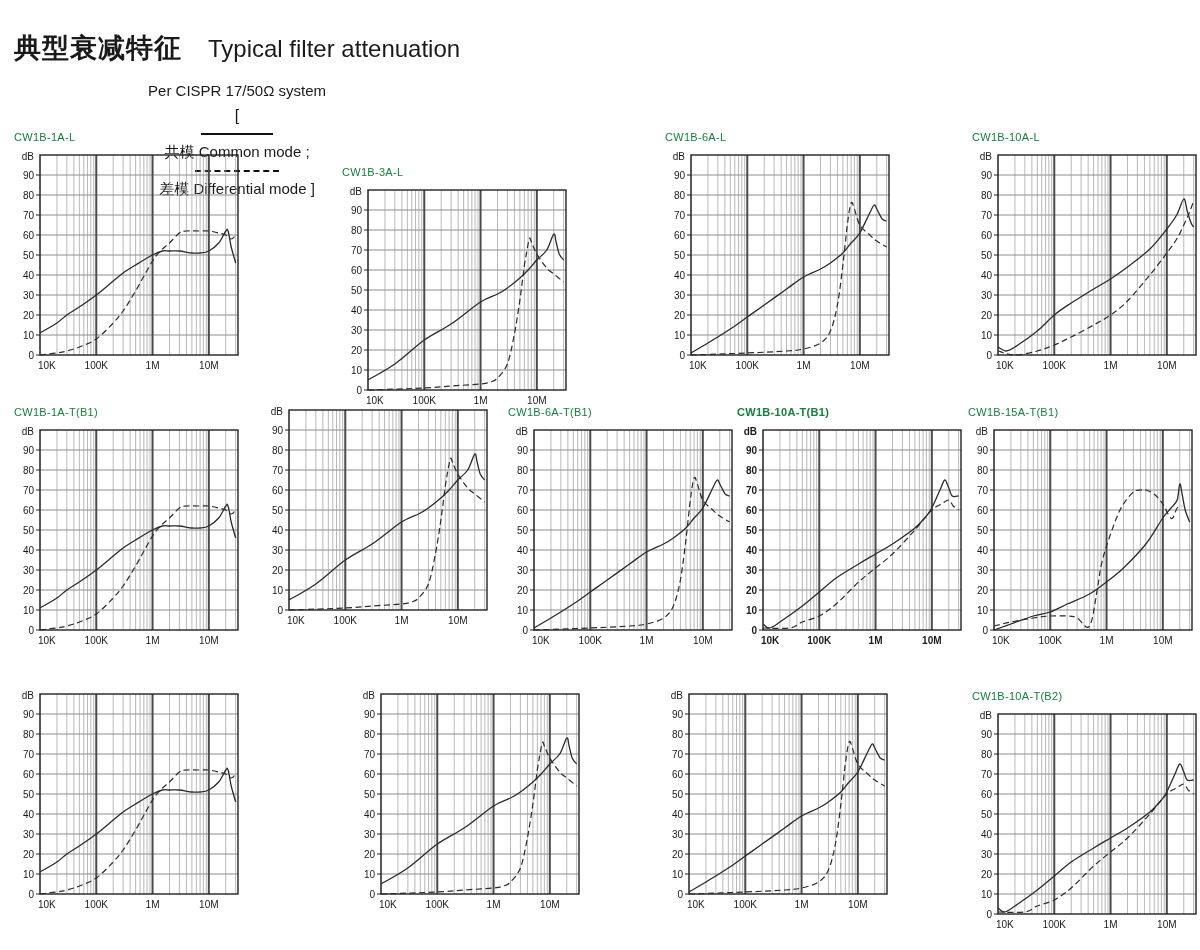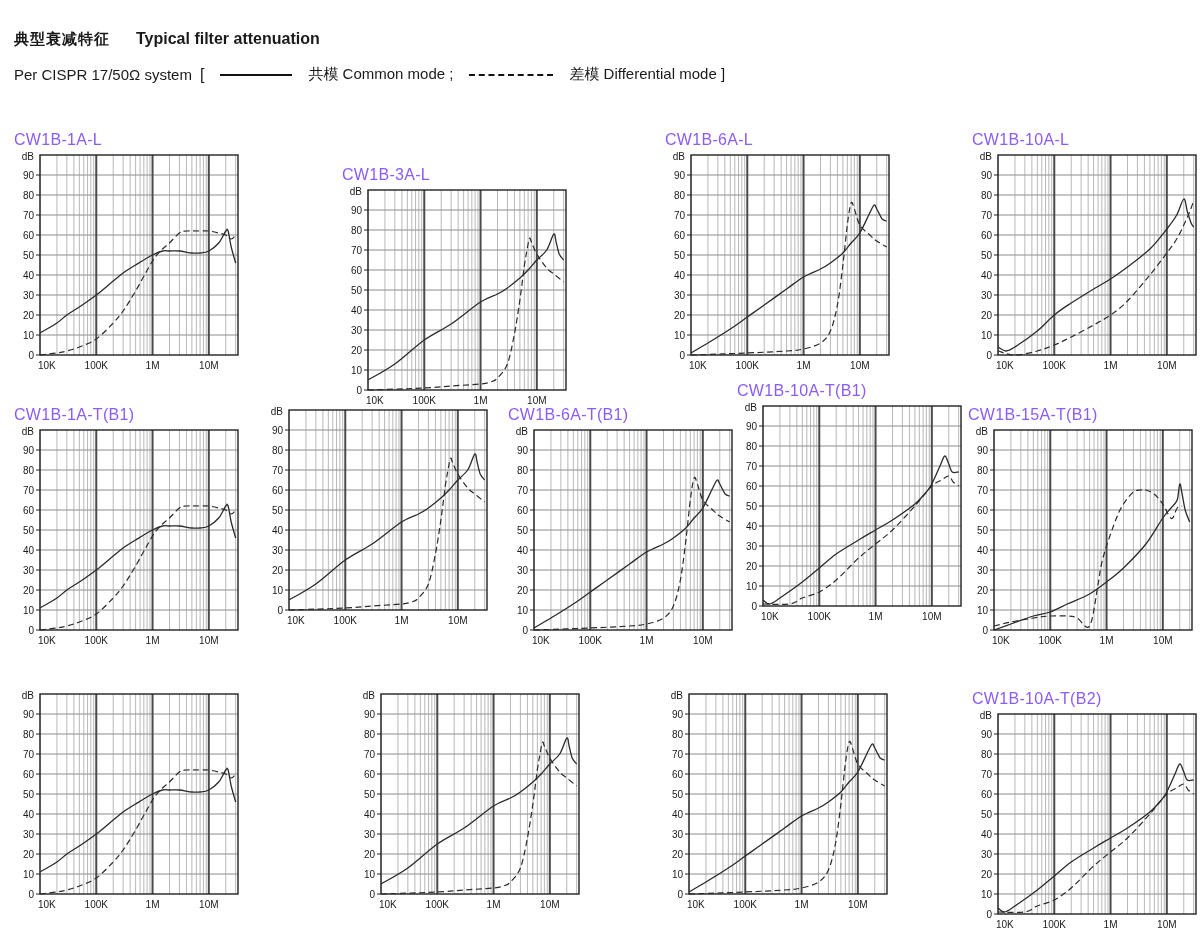--- a/index.html
+++ b/index.html
@@ -1,27 +1,27 @@
 <!DOCTYPE html>
 <html><head>
 <meta charset="utf-8">
 <style>
   html,body{margin:0;padding:0;background:#ffffff;}
   body{width:1200px;height:950px;position:relative;font-family:"Liberation Sans",sans-serif;color:#1a1a1a;overflow:hidden;}
   .header{position:absolute;left:14px;top:30px;}
   .title-line{display:flex;align-items:baseline;gap:26px;}
-  .title-zh{font-size:15px;font-weight:700;letter-spacing:1px;}
-  .title-en{font-size:16px;font-weight:700;}
-  .subtitle{margin-top:16px;font-size:15px;display:flex;align-items:center;gap:8px;}
+  .title-zh{font-size:27px;font-weight:700;letter-spacing:1px;}
+  .title-en{font-size:24px;font-weight:400;}
+  .subtitle{margin-top:16px;font-size:15px;display:flex;align-items:center;gap:8px;flex-direction:column;}
   .swatch{display:inline-block;width:72px;height:0;vertical-align:middle;margin:0 8px;}
   .swatch.solid{border-top:2px solid #111;}
   .swatch.dashed{border-top:2px dashed #111;width:84px;}
   .bracket{font-size:16px;}
   .chart{position:absolute;}
-  .chart-title{font-size:16px;letter-spacing:0.3px;color:#8b5cf6;height:20px;white-space:nowrap;}
+  .chart-title{font-size:11px;letter-spacing:0.3px;color:#15803d;height:20px;white-space:nowrap;}
   svg{display:block;}
 </style>
 </head>
 <body>
 
 <div class="header">
   <div class="title-line">
     <span class="title-zh">典型衰减特征</span>
     <span class="title-en">Typical filter attenuation</span>
   </div>
@@ -532,21 +532,21 @@
         <text x="20" y="27.5" text-anchor="end" font-size="10" fill="#1a1a1a">90</text>
         <text x="20" y="9" text-anchor="end" font-size="10" fill="#1a1a1a">dB</text>
         <text x="24" y="218" text-anchor="start" font-size="10" fill="#1a1a1a">10K</text>
         <text x="82.27375743944665" y="218" text-anchor="middle" font-size="10" fill="#1a1a1a">100K</text>
         <text x="138.5475148788933" y="218" text-anchor="middle" font-size="10" fill="#1a1a1a">1M</text>
         <text x="194.82127231833996" y="218" text-anchor="middle" font-size="10" fill="#1a1a1a">10M</text>
         <path d="M26.0,202.0C28.8,200.3 36.4,196.0 42.9,192.0C49.5,188.0 58.8,182.3 65.3,178.0C71.9,173.7 76.6,170.0 82.3,166.0C87.9,162.0 92.7,158.7 99.2,154.0C105.8,149.3 115.1,142.7 121.6,138.0C128.2,133.3 132.9,129.3 138.5,126.0C144.2,122.7 151.0,120.3 155.5,118.0C160.0,115.7 161.7,114.7 165.4,112.0C169.1,109.3 174.4,105.3 177.9,102.0C181.3,98.7 183.3,95.3 186.1,92.0C188.9,88.7 191.7,87.0 194.8,82.0C197.9,77.0 202.3,66.7 204.7,62.0C207.1,57.3 208.0,54.7 209.2,54.0C210.4,53.3 210.4,55.7 211.8,58.0C213.1,60.3 215.6,66.0 217.2,68.0C218.9,70.0 220.9,69.7 221.7,70.0" fill="none" stroke="#2b2b2b" stroke-width="1.3"></path>
         <path d="M26.0,204.0C35.4,203.7 66.3,202.7 82.3,202.0C98.2,201.3 112.2,200.7 121.6,200.0C131.0,199.3 132.9,199.3 138.5,198.0C144.2,196.7 151.0,195.0 155.5,192.0C160.0,189.0 162.6,186.3 165.4,180.0C168.2,173.7 170.3,165.0 172.4,154.0C174.5,143.0 176.2,127.3 177.9,114.0C179.5,100.7 181.0,84.3 182.3,74.0C183.7,63.7 184.9,54.7 186.1,52.0C187.3,49.3 187.9,54.3 189.4,58.0C190.8,61.7 192.3,69.7 194.8,74.0C197.4,78.3 201.9,81.3 204.7,84.0C207.6,86.7 208.9,88.0 211.8,90.0C214.6,92.0 220.0,95.0 221.7,96.0" fill="none" stroke="#2b2b2b" stroke-width="1.2" stroke-dasharray="6 3.5"></path>
       </svg>
     </div>
-    <div class="chart" style="left: 737px; top: 382px;">
+    <div class="chart" style="left: 737px; top: 406px; font-weight: bold;">
       <div class="chart-title">CW1B-10A-T(B1)</div>
       <svg width="232" height="224" viewBox="0 0 232 224">
         <line x1="26" x2="224" y1="184" y2="184" stroke="#6e6e6e" stroke-width="0.8"></line>
         <line x1="26" x2="224" y1="164" y2="164" stroke="#6e6e6e" stroke-width="0.8"></line>
         <line x1="26" x2="224" y1="144" y2="144" stroke="#6e6e6e" stroke-width="0.8"></line>
         <line x1="26" x2="224" y1="124" y2="124" stroke="#6e6e6e" stroke-width="0.8"></line>
         <line x1="26" x2="224" y1="104" y2="104" stroke="#6e6e6e" stroke-width="0.8"></line>
         <line x1="26" x2="224" y1="84" y2="84" stroke="#6e6e6e" stroke-width="0.8"></line>
         <line x1="26" x2="224" y1="64" y2="64" stroke="#6e6e6e" stroke-width="0.8"></line>
         <line x1="26" x2="224" y1="44" y2="44" stroke="#6e6e6e" stroke-width="0.8"></line>

